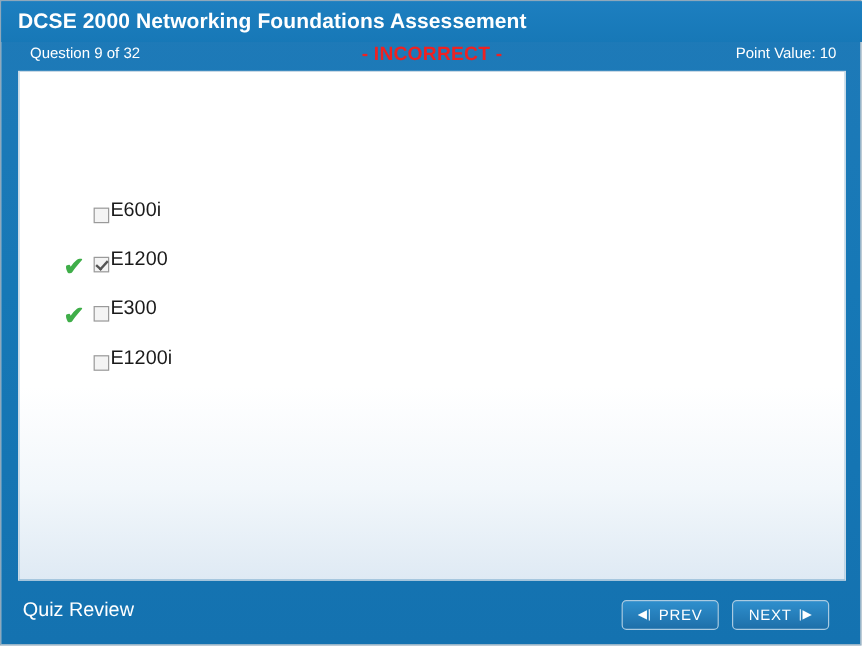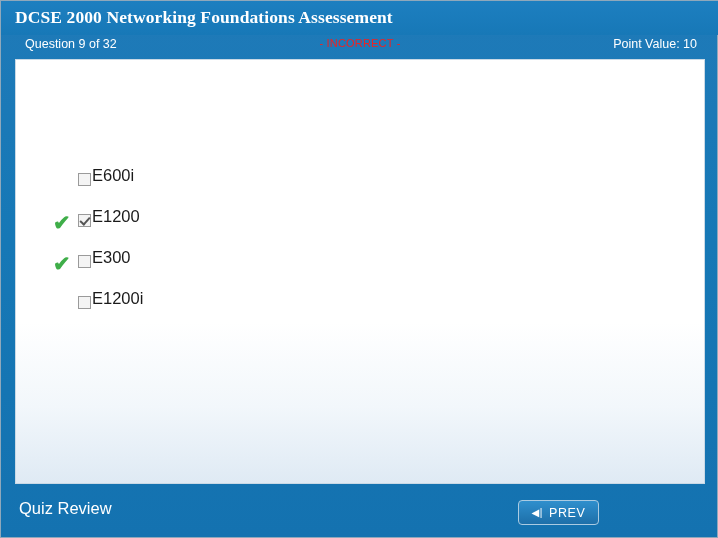--- a/index.html
+++ b/index.html
@@ -33,21 +33,20 @@
   }
   .title-text {
     position: absolute;
     left: 14px;
     top: 6px;
     color: #ffffff;
     font-size: 17.5px;
     font-weight: bold;
     letter-spacing: 0.1px;
     white-space: nowrap;
-    font-family: Liberation Serif, serif;
   }
   .status-bar {
     position: absolute;
     left: 0;
     top: 34px;
     width: 718px;
     height: 21px;
   }
   .question-counter {
     position: absolute;
@@ -57,22 +56,22 @@
     font-size: 12.5px;
     white-space: nowrap;
   }
   .result-flag {
     position: absolute;
     left: 0;
     right: 0;
     top: 2px;
     text-align: center;
     color: #ee2222;
-    font-size: 11px;
-    font-weight: normal;
+    font-size: 16px;
+    font-weight: bold;
     letter-spacing: 0.2px;
   }
   .point-value {
     position: absolute;
     right: 22px;
     top: 2px;
     color: #ffffff;
     font-size: 12.5px;
     white-space: nowrap;
   }
@@ -235,15 +234,19 @@
   </div>
 
   <div class="footer">
     <div class="footer-title">Quiz Review</div>
 
     <div class="nav-button nav-prev">
       <span class="nav-glyph">◀|</span>
       <span>PREV</span>
     </div>
 
+    <div class="nav-button nav-next">
+      <span>NEXT</span>
+      <span class="nav-glyph">|▶</span>
+    </div>
   </div>
 
 </div>
 
 </body></html>

